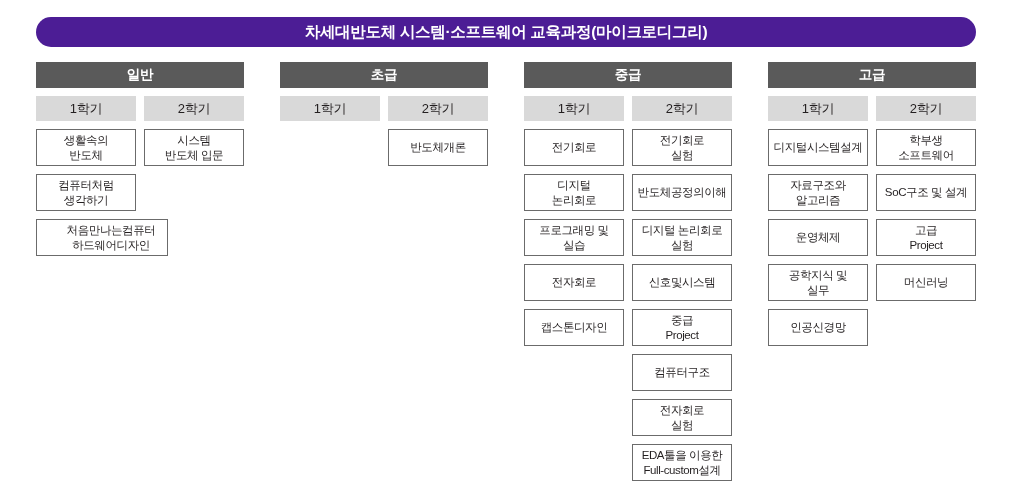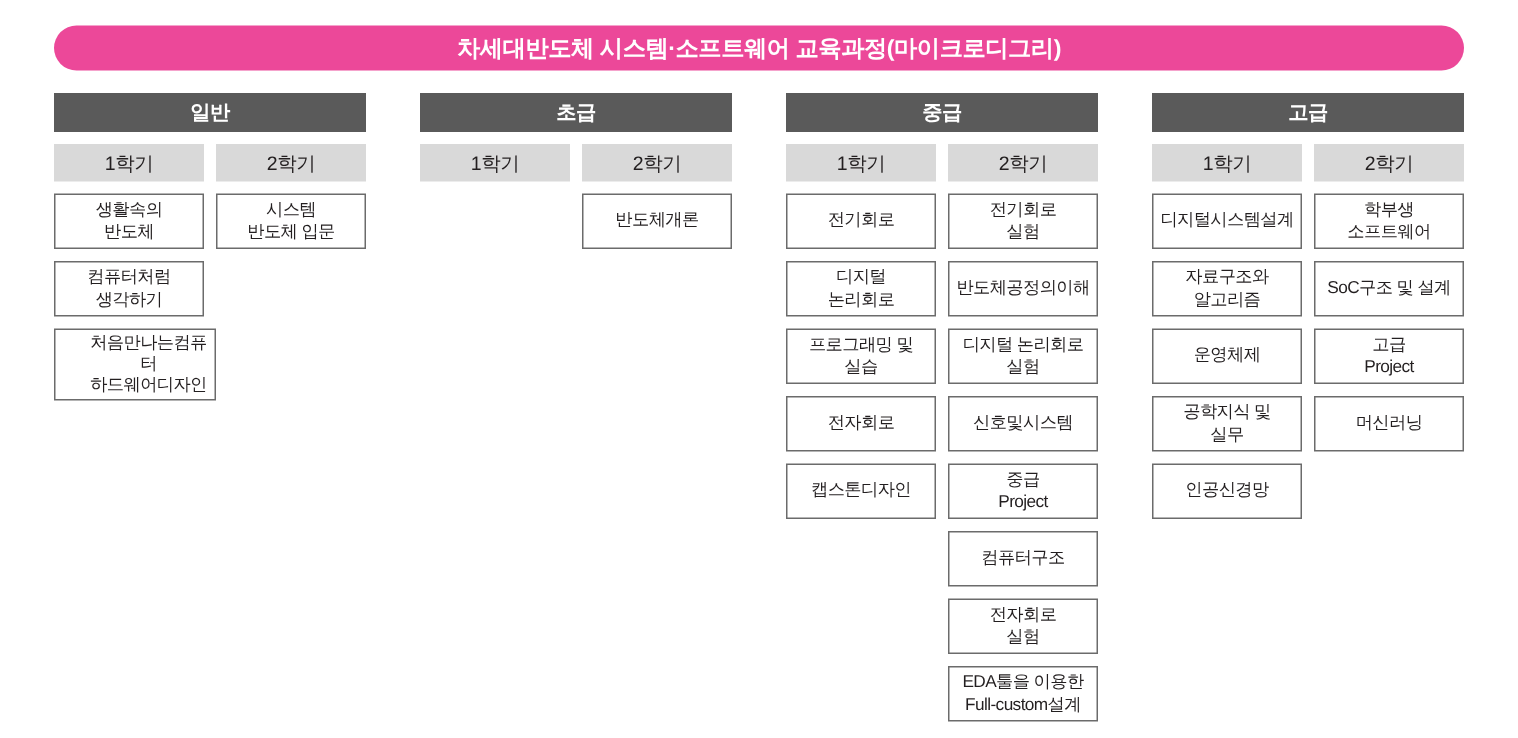--- a/index.html
+++ b/index.html
@@ -19,21 +19,21 @@
     position: relative;
     width: 1012px;
     height: 492px;
   }
   .title-bar {
     position: absolute;
     left: 36px;
     top: 17px;
     width: 940px;
     height: 30px;
-    background: #ec4899;
+    background: #4c1d95;
     color: #ffffff;
     border-radius: 15px;
     display: flex;
     align-items: center;
     justify-content: center;
     font-size: 15.5px;
     font-weight: bold;
     letter-spacing: -0.3px;
   }
   .track {
@@ -90,21 +90,21 @@
   #track-general { left: 36px;  width: 208px; }
   #track-general .sem-col { width: 100px; }
   #track-basic   { left: 280px; width: 208px; }
   #track-basic .sem-col { width: 100px; }
   #track-inter   { left: 524px; width: 208px; }
   #track-inter .sem-col { width: 100px; }
   #track-adv     { left: 768px; width: 208px; }
   #track-adv .sem-col { width: 100px; }
   
   .wide-course {
-    width: 108px;
+    width: 132px;
     padding-left: 20px;
   }
 </style>
 </head>
 <body>
 
 <div id="root">
 
   <div class="title-bar">차세대반도체 시스템·소프트웨어 교육과정(마이크로디그리)</div>
 

